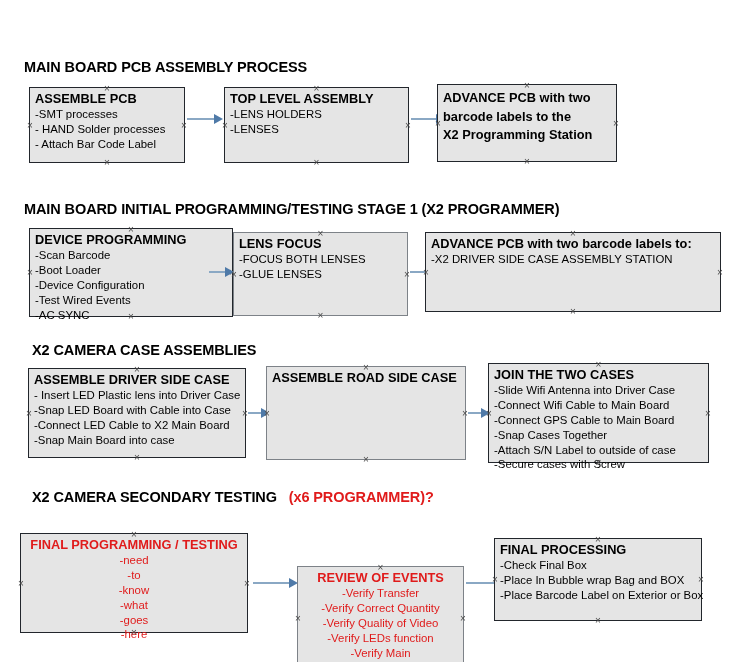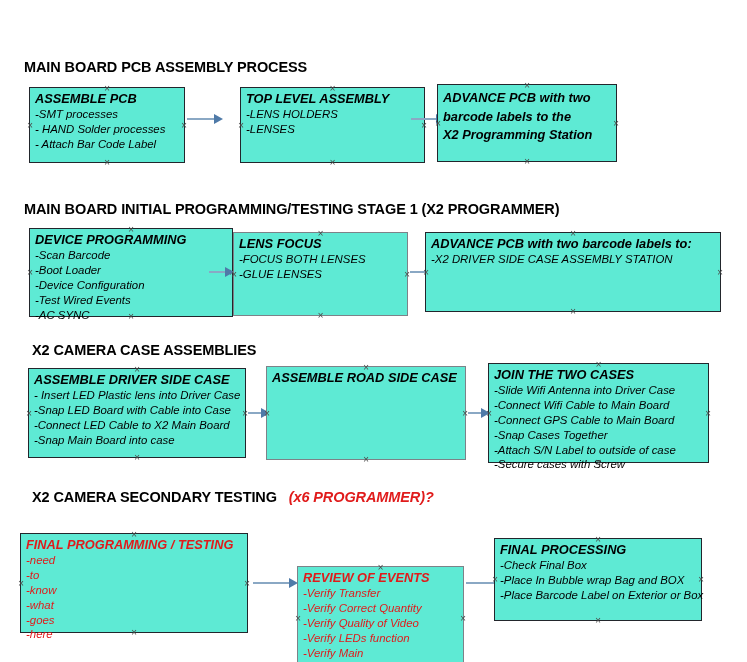--- a/index.html
+++ b/index.html
@@ -37,52 +37,50 @@
   
   .section-heading {
     position: absolute;
     font-size: 14.5px;
     font-weight: bold;
     white-space: nowrap;
     letter-spacing: -0.1px;
   }
   .section-heading .accent {
     color: #e01b1b;
-    font-style: italic;
   }
 
   
   .node {
     position: absolute;
-    background: #5eead4;
+    background: #e5e5e5;
     border: 1.5px solid #22262c;
     box-sizing: border-box;
     padding: 4px 5px 3px 5px;
     overflow: visible;
-    font-style: italic;
   }
   .node.gray-border {
     border: 1.5px solid #7d8288;
   }
   .node-title {
     font-size: 12.8px;
     font-weight: bold;
     line-height: 1.12;
     white-space: nowrap;
     margin-bottom: 1px;
   }
   .node-lines {
     font-size: 11.4px;
     line-height: 1.30;
   }
   .node-line { white-space: nowrap; }
 
   
   .node.red .node-title,
-  .node.red .node-lines { color: #e01b1b; }
+  .node.red .node-lines { color: #e01b1b; text-align: center; }
 
   
   .node-bigtext {
     font-size: 12.8px;
     font-weight: bold;
     line-height: 1.45;
   }
 
   
   .arrow {
@@ -146,21 +144,21 @@
     <span class="handle" style="left:50%; top:100%;"></span>
     <span class="handle" style="left:0px; top:50%;"></span>
     <span class="handle" style="left:100%; top:50%;"></span>
   </div>
 
   <div class="arrow" style="left:187px; top:114px; width:36px;">
     <span class="shaft"></span>
     <span class="head"></span>
   </div>
 
-  <div class="node" style="left:224px; top:87px; width:185px; height:76px;margin-left:16px;">
+  <div class="node" style="left:224px; top:87px; width:185px; height:76px;">
     <div class="node-title">TOP LEVEL ASSEMBLY</div>
     <div class="node-lines">
       <div class="node-line">-LENS HOLDERS</div>
       <div class="node-line">-LENSES</div>
     </div>
     <span class="handle" style="left:50%; top:0px;"></span>
     <span class="handle" style="left:50%; top:100%;"></span>
     <span class="handle" style="left:0px; top:50%;"></span>
     <span class="handle" style="left:100%; top:50%;"></span>
   </div>

